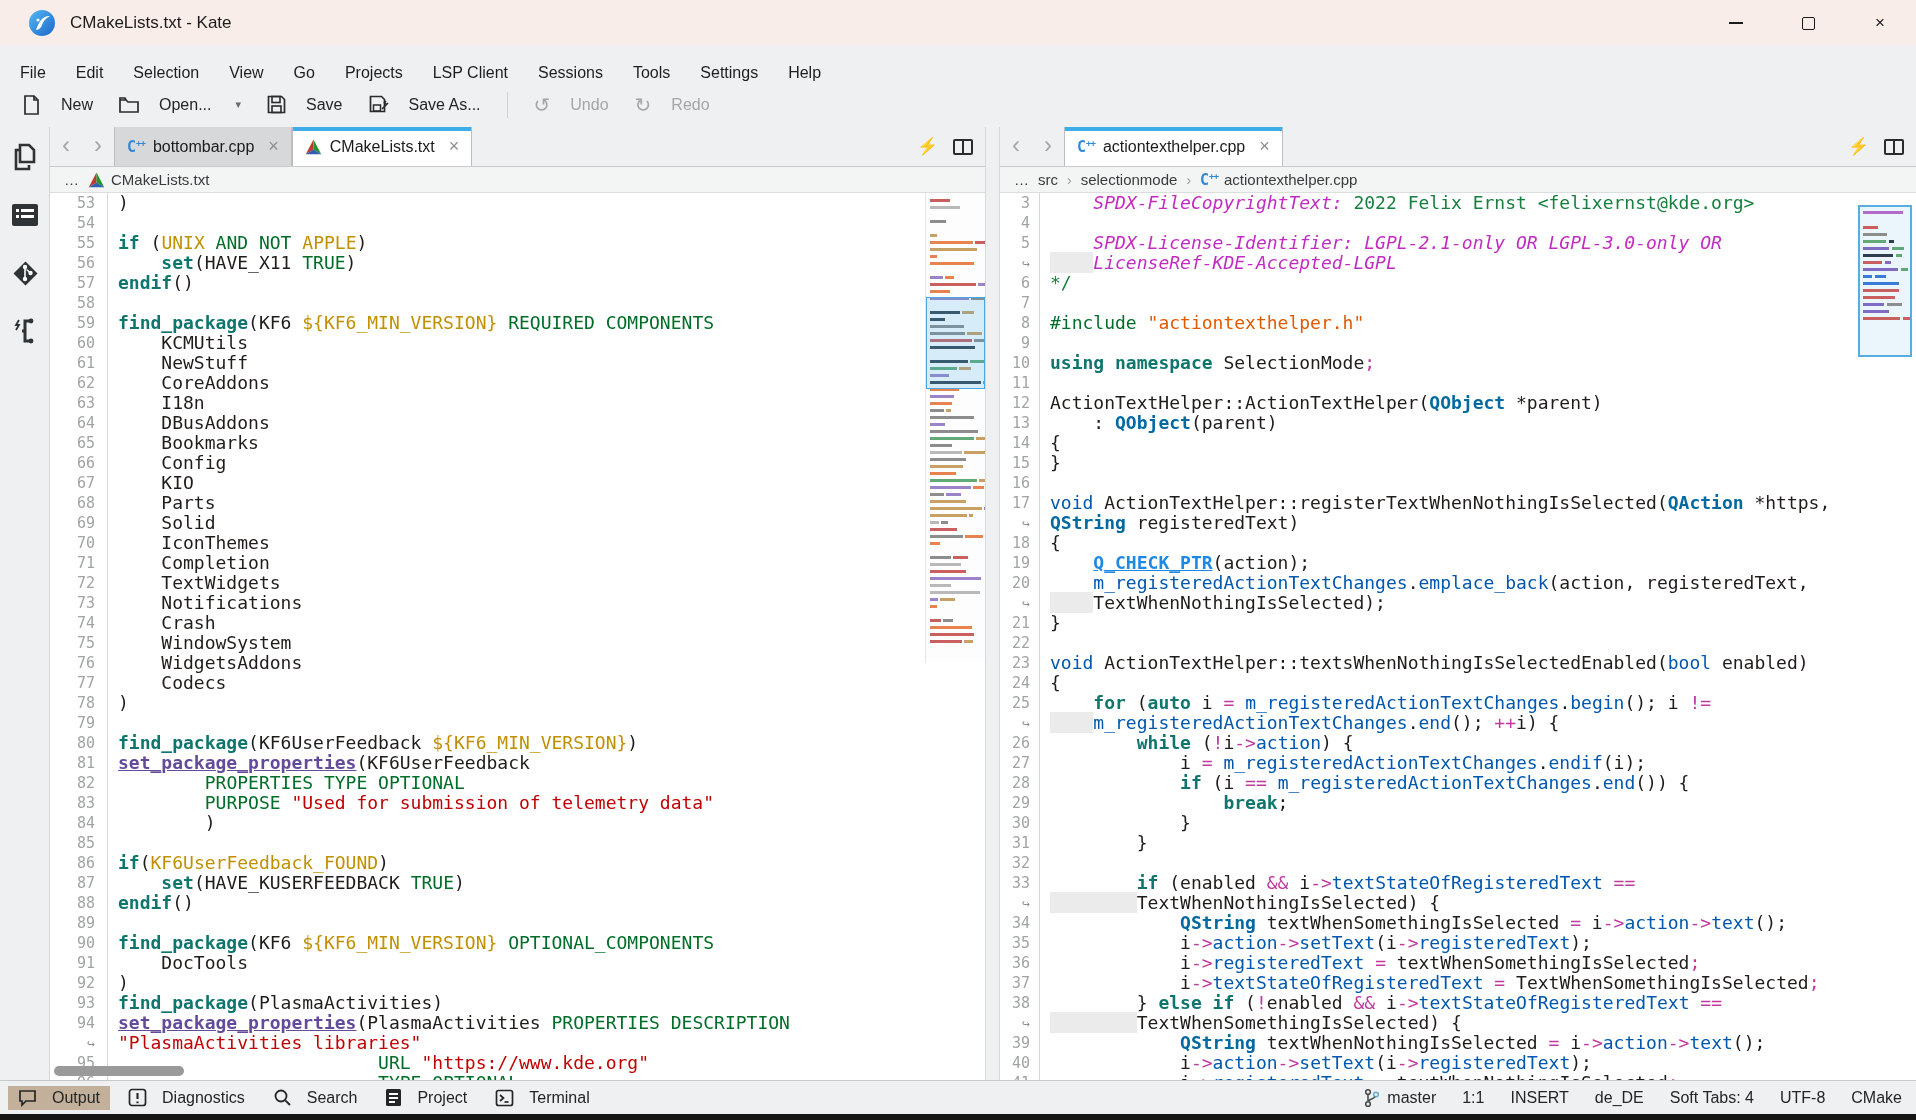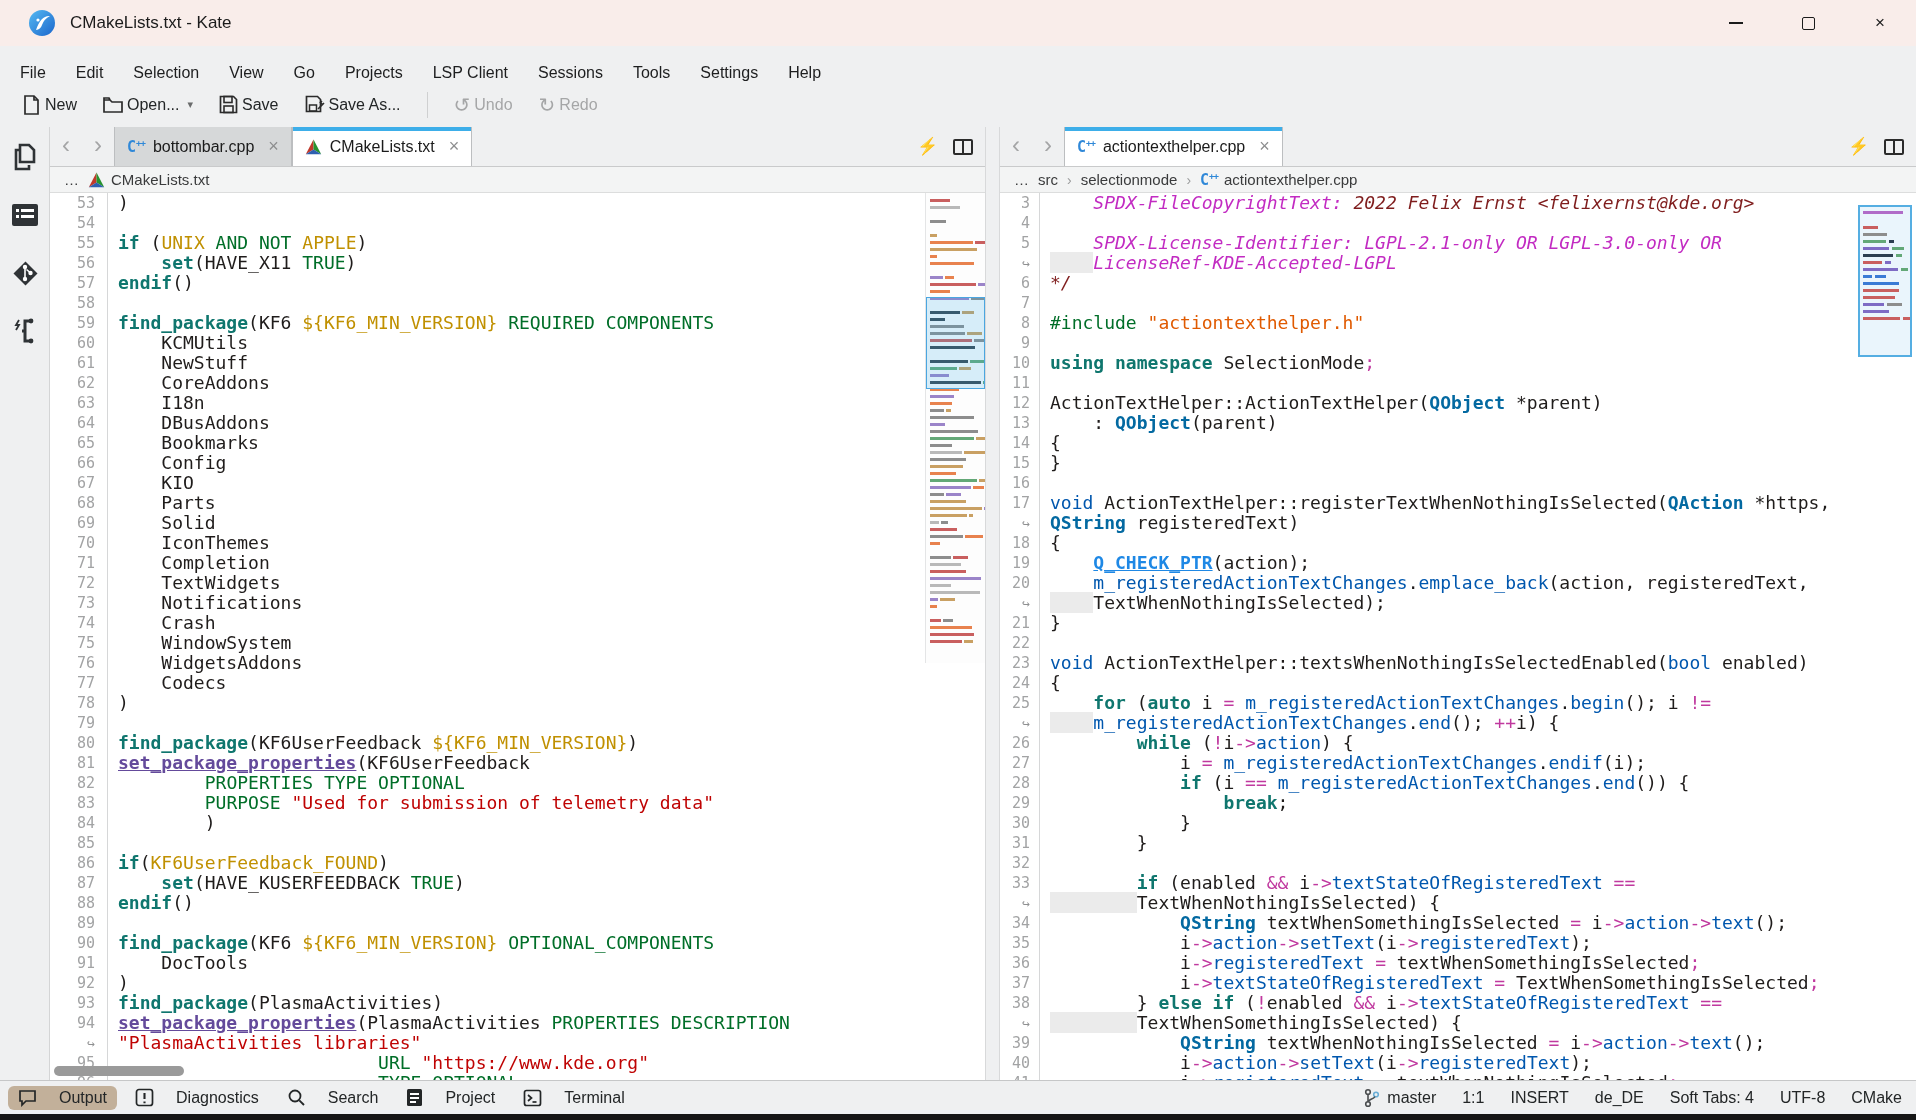--- a/index.html
+++ b/index.html
@@ -14,21 +14,21 @@
   .winbtn { width:72px; height:46px; display:flex; align-items:center; justify-content:center; color:#1b1b1b; font-size:17px; }
   .winbtn .boxglyph { width:13px; height:13px; border:1.6px solid #1b1b1b; border-radius:2px; }
   .winbtn .minglyph { width:14px; height:0; border-top:2px solid #1b1b1b; }
 
   
   #menubar { position:absolute; left:0; top:46px; width:1916px; height:36px; background:#eff0f1; display:flex; align-items:flex-end; padding-left:20px; gap:30px; }
   .menu-item { font-size:16px; color:#1d1e1f; }
 
   
   #toolbar { position:absolute; left:0; top:82px; width:1916px; height:45px; background:#eff0f1; display:flex; align-items:center; padding-left:22px; gap:26px; }
-  .tbtn { display:flex; align-items:center; gap:4px; font-size:16px; color:#232627; }
+  .tbtn { display:flex; align-items:center; gap:20px; font-size:16px; color:#232627; }
   .tbtn.disabled { color:#a5a6a7; }
   .tbtn .caret { font-size:11px; color:#6a6b6c; margin-left:4px; }
   .tbtn .uglyph { font-size:20px; line-height:1; }
   .tb-sep { width:1px; height:26px; background:#cfd0d1; }
 
   
   #main { position:absolute; left:0; top:127px; width:1916px; height:953px; background:#fff; }
   #sidebar { position:absolute; left:0; top:0; width:50px; height:953px; background:#eff0f1; border-right:1px solid #d4d5d6; display:flex; flex-direction:column; align-items:center; padding-top:14px; gap:26px; }
   .sbicon { width:32px; height:32px; display:flex; align-items:center; justify-content:center; }
 
@@ -61,42 +61,42 @@
   .ln .wrapmark { font-size:13px; color:#8f9091; }
   .cl { flex:none; white-space:pre; font:18px/20px "DejaVu Sans Mono",monospace; padding-left:10px; color:#1f1c1b; }
 
   .tk-t  { color:#1f1c1b; }
   .tk-k  { color:#0f766e; font-weight:bold; }
   .tk-fn { color:#644a9b; font-weight:bold; text-decoration:underline; }
   .tk-v  { color:#c09000; }
   .tk-g  { color:#006e28; }
   .tk-s  { color:#bf0303; }
   .tk-c  { color:#c22bc2; font-style:italic; }
-  .tk-cg { color:#7f1d1d; font-style:italic; }
+  .tk-cg { color:#15803d; }
   .tk-is { color:#e05a00; }
   .tk-q  { color:#0369a1; font-weight:bold; }
   .tk-qu { color:#1e88e5; font-weight:bold; text-decoration:underline; }
   .tk-b  { color:#0057ae; }
   .tk-o  { color:#c0399f; }
   .tk-ib { background:#ebebeb; }
 
   .minimap { position:absolute; background:#fdfdfd; }
   #left-minimap  { right:0; top:66px; width:60px; height:470px; border-left:1px solid #e4e5e6; }
   #right-minimap { right:4px; top:78px; width:54px; height:152px; border:2px solid #55aee2; background:#eaf5fc; }
   .mmviewport { position:absolute; left:0; right:0; background:rgba(61,174,233,0.20); border:1.5px solid #4ba6e0; }
 
   .hscroll { position:absolute; left:4px; bottom:4px; height:10px; width:130px; background:#9a9a9a; border-radius:5px; }
 
   .cppico { color:#2f88d8; font-weight:bold; font-size:15px; font-family:"DejaVu Sans Mono",monospace; }
   .cppico .pp { font-size:9px; vertical-align:super; letter-spacing:-1px; }
 
   
   #statusbar { position:absolute; left:0; top:1080px; width:1916px; height:34px; background:#eff0f1; border-top:1px solid #c6c7c8; display:flex; align-items:center; font-size:16px; color:#232627; }
   #status-left { display:flex; align-items:center; gap:8px; padding-left:8px; }
-  .stitem { display:flex; align-items:center; gap:22px; padding:3px 10px; border-radius:6px; }
+  .stitem { display:flex; align-items:center; gap:15px; padding:3px 10px; border-radius:0; }
   .stitem.active { background:#c2b09a; }
   #status-right { margin-left:auto; display:flex; align-items:center; gap:26px; padding-right:14px; }
   .stval { display:flex; align-items:center; gap:7px; }
   #winedge { position:absolute; left:0; top:1114px; width:1916px; height:6px; background:#161616; }
 
   svg { display:block; }
 </style>
 </head>
 <body>
 

